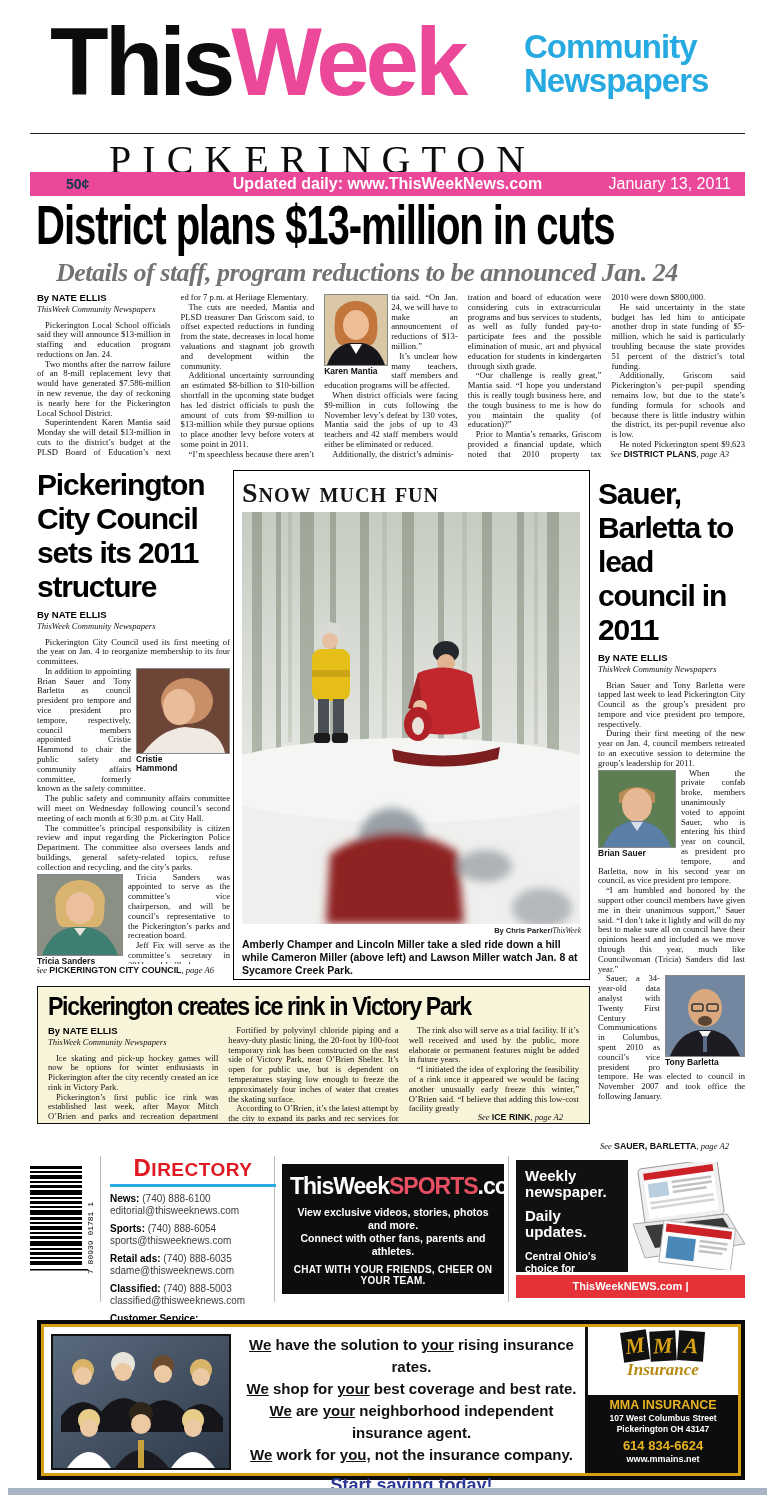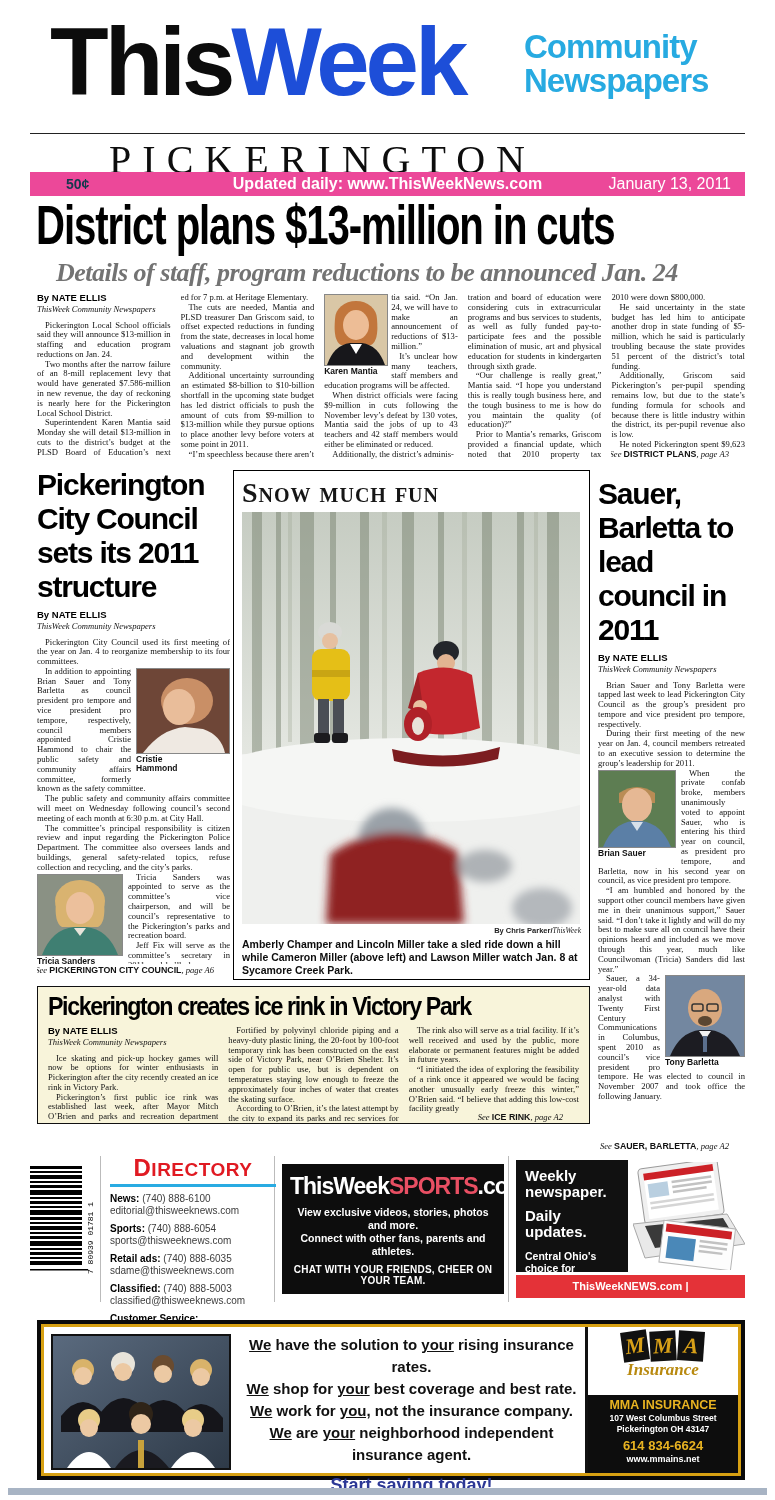--- a/index.html
+++ b/index.html
@@ -3,21 +3,21 @@
 <meta charset="utf-8">
 <style>
   html,body{margin:0;padding:0;background:#e9e9e9;}
   .page{position:relative;width:775px;height:1500px;background:#fff;margin:0 auto;overflow:hidden;
         font-family:"Liberation Sans",sans-serif;color:#111;}
   .serif{font-family:"Liberation Serif",serif;}
   .abs{position:absolute;}
 
   
   .logo{left:50px;top:14px;font-weight:700;font-size:96px;line-height:1;letter-spacing:-4px;white-space:nowrap;}
-  .logo .lt{color:#0c0c0c;} .logo .lw{color:#1d4ed8;}
+  .logo .lt{color:#0c0c0c;} .logo .lw{color:#ec4899;}
   .community{left:524px;top:30px;color:#27aae1;font-weight:700;font-size:33px;line-height:1.02;letter-spacing:-1px;}
   .rule1{left:30px;top:133px;width:715px;border-top:1.5px solid #222;}
   .edition{left:0;top:136px;width:645px;text-align:center;font-size:40px;letter-spacing:11px;color:#0d0d0d;}
   .bluebar{left:30px;top:172px;width:715px;height:24px;background:#ec4899;}
   .bluebar .price{position:absolute;left:36px;top:4px;font-size:14px;font-weight:700;color:#14384e;}
   .bluebar .updated{position:absolute;left:0;width:100%;text-align:center;top:3px;font-size:16px;font-weight:700;color:#fff;}
   .bluebar .date{position:absolute;right:14px;top:3px;font-size:16px;color:#fff;}
 
   
   .headline{left:36px;top:198px;font-weight:700;font-size:55px;letter-spacing:-1.5px;line-height:1;
@@ -459,22 +459,22 @@
             <circle cx="140" cy="92" r="9" fill="#ecc9a3"></circle>
           <path d="M14 132 Q36 100 58 132 Z" fill="#fff"></path>
           <path d="M62 132 Q88 96 116 132 Z" fill="#1a1a20"></path>
           <rect x="85" y="104" width="6" height="28" fill="#c8a23c"></rect>
           <path d="M118 132 Q140 100 162 132 Z" fill="#fff"></path>
         </g>
       </svg>
       <div class="ad-center">
         <div class="ad-line"><span class="uu">We</span><span> have the solution to </span><span class="uu">your</span><span> rising insurance rates.</span></div>
         <div class="ad-line"><span class="uu">We</span><span> shop for </span><span class="uu">your</span><span> best coverage and best rate.</span></div>
+        <div class="ad-line"><span class="uu">We</span><span> are </span><span class="uu">your</span><span> neighborhood independent insurance agent.</span></div>
         <div class="ad-line"><span class="uu">We</span><span> work for </span><span class="uu">you,</span><span> not the insurance company.</span></div>
-        <div class="ad-line"><span class="uu">We</span><span> are </span><span class="uu">your</span><span> neighborhood independent insurance agent.</span></div>
         <div class="ad-cta">
           <div>Start saving today!</div>
           <div>Auto-Home-Life-Health-Business-Farm</div>
         </div>
       </div>
       <div class="ad-right">
         <div class="mma-top">
           <span class="mma-sq r1">M</span><span class="mma-sq r2">M</span><span class="mma-sq r3">A</span>
           <div class="mma-script">Insurance</div>
         </div>

